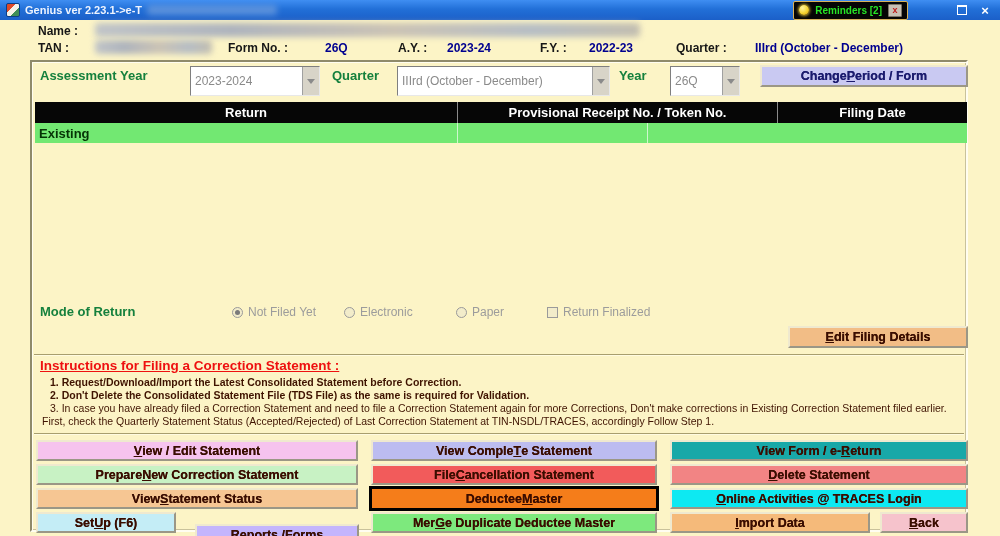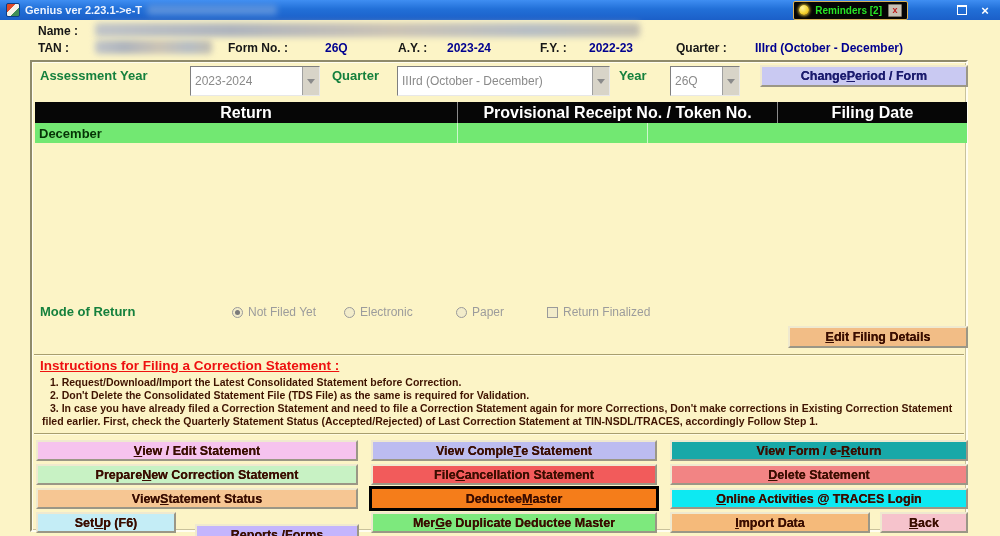--- a/index.html
+++ b/index.html
@@ -63,39 +63,39 @@
     border:2px outset #efe9cf;
     display:flex;align-items:center;justify-content:center;
     font-size:12.5px;font-weight:bold;color:#3a0d00;white-space:nowrap;cursor:pointer;
     text-shadow:0 0 0 currentColor;
   }
   .btn u{text-decoration:underline;}
   .btn-periwinkle{color:#1b1b6e;}
   
   .rtable{position:absolute;left:3px;top:40px;width:932px;}
   .thead{display:flex;height:21px;background:#060606;}
-  .th{color:#fff;font-size:16px;font-weight:bold;display:flex;align-items:center;justify-content:center;box-sizing:border-box;text-align:right;}
+  .th{color:#fff;font-size:13px;font-weight:bold;display:flex;align-items:center;justify-content:center;box-sizing:border-box;text-align:right;}
   .trow{display:flex;height:20px;cursor:pointer;}
   .td{font-size:13px;font-weight:bold;color:#063306;display:flex;align-items:center;box-sizing:border-box;padding-left:4px;}
   .c1{width:422px;}
   .c2{width:190px;border-left:1px solid #8a8a8a;}
   .c3{width:320px;border-left:1px solid #8a8a8a;}
   .trow .c2,.trow .c3{border-left:1px solid rgba(255,255,255,.65);}
   
   .mode-opt{position:absolute;display:flex;align-items:center;gap:5px;height:16px;cursor:default;}
   .radio{width:11px;height:11px;border-radius:50%;border:1px solid #9a9a9a;background:#f2ecca;
     display:flex;align-items:center;justify-content:center;box-sizing:border-box;}
   .radio.sel::after{content:"";width:5px;height:5px;border-radius:50%;background:#7a7a7a;}
   .chk{width:11px;height:11px;border:1px solid #9a9a9a;background:#f2ecca;box-sizing:border-box;}
   .mode-label{font-size:12px;font-weight:normal;color:#9c9c9c;white-space:nowrap;}
   .sep{position:absolute;left:2px;width:930px;height:0;border-top:1px solid #a89e6e;border-bottom:1px solid #fffbe0;}
   
   .ins-title{position:absolute;left:8px;font-size:13.5px;font-weight:bold;color:#ee1010;text-decoration:underline;white-space:nowrap;}
   .ins-line{position:absolute;left:18px;right:8px;font-size:10.5px;font-weight:bold;color:#3f1300;line-height:13px;}
-  .ins-wrap{position:absolute;left:10px;right:8px;font-size:10.5px;font-weight:bold;color:#3f1300;line-height:13px;text-indent:8px;}
+  .ins-wrap{position:absolute;left:10px;right:8px;font-size:10.5px;font-weight:normal;color:#3f1300;line-height:13px;text-indent:8px;}
   .actions{position:absolute;left:4px;top:378px;width:932px;height:94px;}
   .btn-deductee{border:3px solid #000 !important;height:25px !important;}
 </style>
 </head>
 <body>
 
 <div class="titlebar">
   <span class="appicon"></span>
   <span class="wtitle">Genius ver 2.23.1-&gt;e-T</span>
   <span class="title-blur"></span>
@@ -153,21 +153,21 @@
   </div>
   <div class="btn btn-periwinkle" style="left: 728px; top: 3px; width: 208px; height: 22px; background: rgb(201, 201, 242);">Change <u>P</u>eriod / Form</div>
 
   <div class="rtable">
     <div class="thead">
       <div class="th c1">Return</div>
       <div class="th c3">Provisional Receipt No. / Token No.</div>
       <div class="th c2">Filing Date</div>
     </div>
     <div class="trow" style="background: rgb(114, 232, 114);">
-      <div class="td c1">December</div>
+      <div class="td c1">Existing</div>
       <div class="td c2"></div>
       <div class="td c3"></div>
     </div>
   </div>
 
   <span class="plabel" style="left:8px;top:242px">Mode of Return</span>
   <div class="mode-opt" style="left:200px;top:242px">
     <span class="radio sel"></span>
     <span class="mode-label">Not Filed Yet</span>
   </div>

